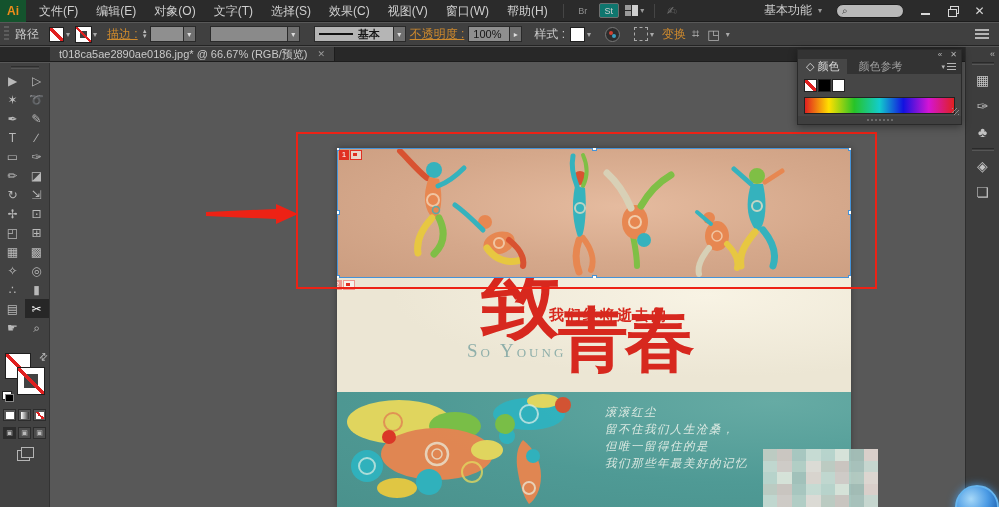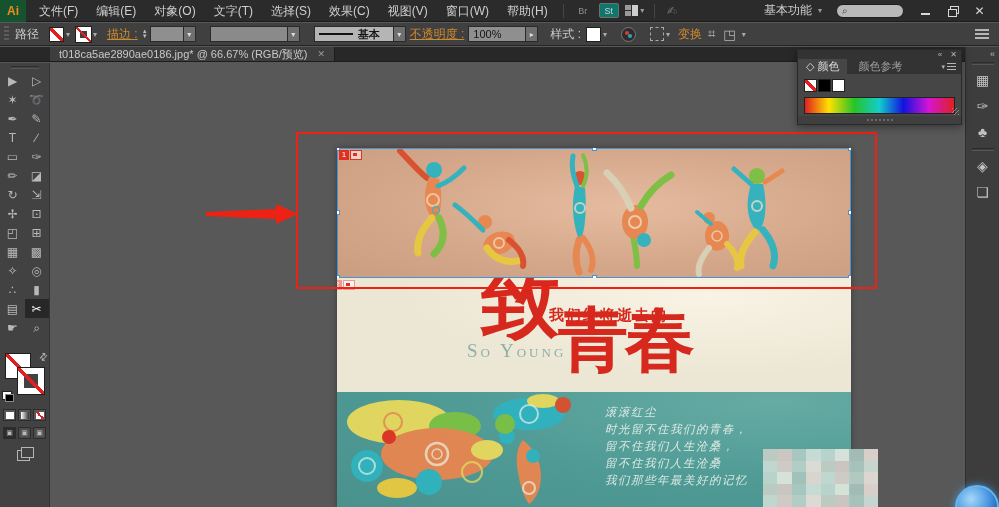--- a/index.html
+++ b/index.html
@@ -47,21 +47,21 @@
       background:linear-gradient(45deg,transparent 44%,#e02020 44%,#e02020 56%,transparent 56%);}
   .dd{font-size:8px;color:#aaa;margin:0 6px 0 2px;}
   .orange-link{color:#cf8a2d;text-decoration:underline;margin:16px 4px;}
   .stepper{display:flex;flex-direction:column;font-size:6px;color:#bbb;line-height:5px;margin-right:2px;}
   .field{height:16px;background:#8f8f8f;border:1px solid #2a2a2a;color:#161616;font-size:11px;
          display:flex;align-items:center;padding:0 4px;}
   .f-stroke{width:34px;}
   .f-brush{width:78px;background:#8a8a8a;}
   .f-style{width:80px;background:#b5b5b5;gap:5px;font-weight:bold;}
   .f-style .line{flex:0 0 34px;height:2px;background:#111;}
-  .f-opacity{width:58px;}
+  .f-opacity{width:42px;}
   .f-btn{width:12px;height:16px;background:#6f6f6f;border:1px solid #2a2a2a;border-left:none;
          display:flex;align-items:center;justify-content:center;font-size:8px;color:#ddd;}
   .style-swatch{width:15px;height:15px;background:#fff;border:1px solid #1f1f1f;}
   .recolor-ic{width:15px;height:15px;border-radius:50%;background:#2d2d2d;border:1px solid #777;position:relative;margin:0 8px;}
   .recolor-ic:before{content:"";position:absolute;left:3px;top:3px;width:4px;height:4px;border-radius:50%;background:#d04030;}
   .recolor-ic:after{content:"";position:absolute;right:3px;top:6px;width:4px;height:4px;border-radius:50%;background:#3aa0c0;}
   .sel-sim{width:14px;height:14px;border:1px dashed #aaa;margin-left:6px;}
   .transform-lbl{color:#cf8a2d;margin:0 2px;}
   .align-ic{color:#b5b5b5;font-size:13px;margin:0 4px;}
   .cp-menu{margin-left:auto;margin-right:10px;width:14px;height:10px;
@@ -440,23 +440,22 @@
             <circle cx="168" cy="32" r="10" fill="#7cc043"></circle>
             <circle cx="192" cy="22" r="9" fill="none" stroke="#dff0ec" stroke-width="2" opacity="0.75"></circle>
             <path d="M186,48 C196,56 204,68 204,84 C204,98 198,108 192,112 C186,104 182,90 180,74 C179,62 181,54 186,48 Z" fill="#e8864f"></path>
             <circle cx="196" cy="64" r="7" fill="#2fb3bf"></circle>
             <circle cx="192" cy="96" r="6" fill="none" stroke="#f2e9d4" stroke-width="2" opacity="0.8"></circle>
           </g>
         </svg>
         <div class="poem">
 
         <div class="poem-line">滚滚红尘</div>
-            <div class="poem-line">时光留不住我们的青春，</div>
             <div class="poem-line">留不住我们人生沧桑，</div>
-            <div class="poem-line">留不住我们人生沧桑</div>
+            <div class="poem-line">但唯一留得住的是</div>
             <div class="poem-line">我们那些年最美好的记忆</div>
           </div>
       </div>
     </div>
 
     <div class="anno-rect"></div>
     <svg class="anno-arrow" width="100" height="26" viewBox="0 0 100 26">
       <polygon points="74,8 74,3 96,13 74,23 74,18 4,15 4,11" fill="#ed2215"></polygon>
     </svg>
 

